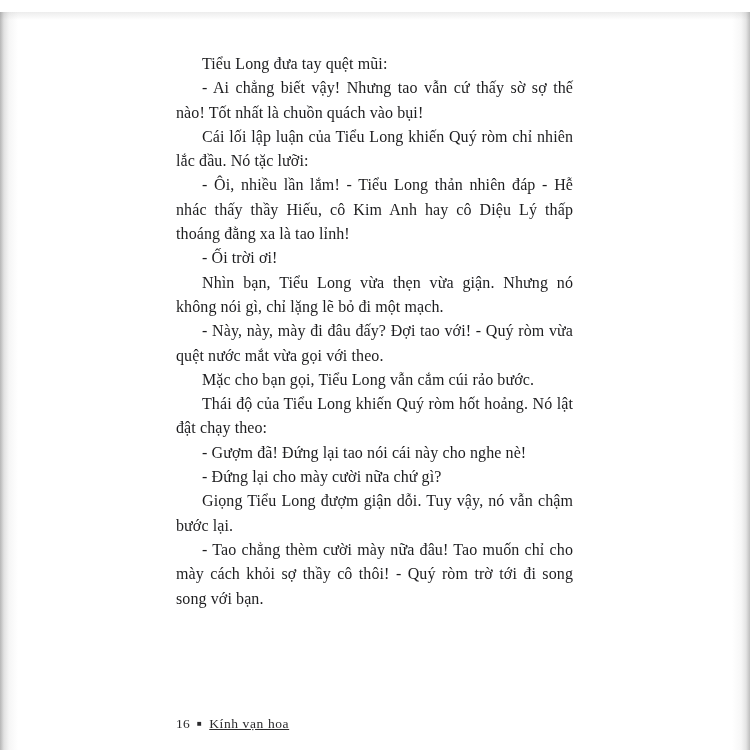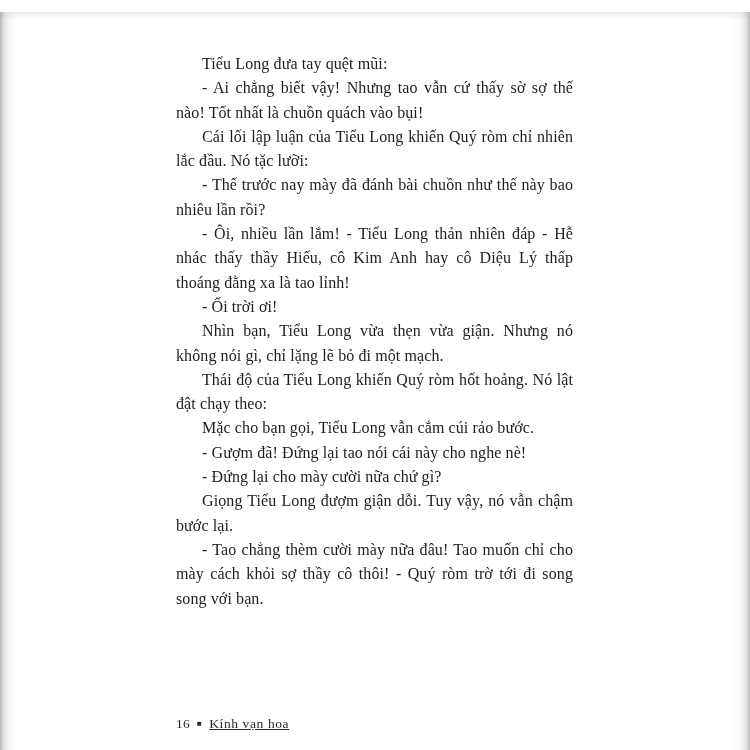--- a/index.html
+++ b/index.html
@@ -63,26 +63,26 @@
 </style>
 </head>
 <body>
 
 <div class="page">
 
   <div class="text-block">
     <p class="para">Tiểu Long đưa tay quệt mũi:</p>
     <p class="para">- Ai chẳng biết vậy! Nhưng tao vẫn cứ thấy sờ sợ thế nào! Tốt nhất là chuồn quách vào bụi!</p>
     <p class="para">Cái lối lập luận của Tiểu Long khiến Quý ròm chỉ nhiên lắc đầu. Nó tặc lưỡi:</p>
-    <p class="para">- Thế trước nay mày đã đánh bài chuồn như thế này bao nhiêu lần rồi?</p>
     <p class="para">- Ôi, nhiều lần lắm! - Tiểu Long thản nhiên đáp - Hễ nhác thấy thầy Hiếu, cô Kim Anh hay cô Diệu Lý thấp thoáng đằng xa là tao lỉnh!</p>
     <p class="para">- Ối trời ơi!</p>
     <p class="para">Nhìn bạn, Tiểu Long vừa thẹn vừa giận. Nhưng nó không nói gì, chỉ lặng lẽ bỏ đi một mạch.</p>
+    <p class="para">- Này, này, mày đi đâu đấy? Đợi tao với! - Quý ròm vừa quệt nước mắt vừa gọi với theo.</p>
+    <p class="para">Mặc cho bạn gọi, Tiểu Long vẫn cắm cúi rảo bước.</p>
     <p class="para">Thái độ của Tiểu Long khiến Quý ròm hốt hoảng. Nó lật đật chạy theo:</p>
-    <p class="para">Mặc cho bạn gọi, Tiểu Long vẫn cắm cúi rảo bước.</p>
     <p class="para">- Gượm đã! Đứng lại tao nói cái này cho nghe nè!</p>
     <p class="para">- Đứng lại cho mày cười nữa chứ gì?</p>
     <p class="para">Giọng Tiểu Long đượm giận dỗi. Tuy vậy, nó vẫn chậm bước lại.</p>
     <p class="para">- Tao chẳng thèm cười mày nữa đâu! Tao muốn chỉ cho mày cách khỏi sợ thầy cô thôi! - Quý ròm trờ tới đi song song với bạn.</p>
   </div>
 
   <div class="footer">
     <span>16</span><span class="sq">■</span><span class="title">Kính vạn hoa</span>
   </div>
 

